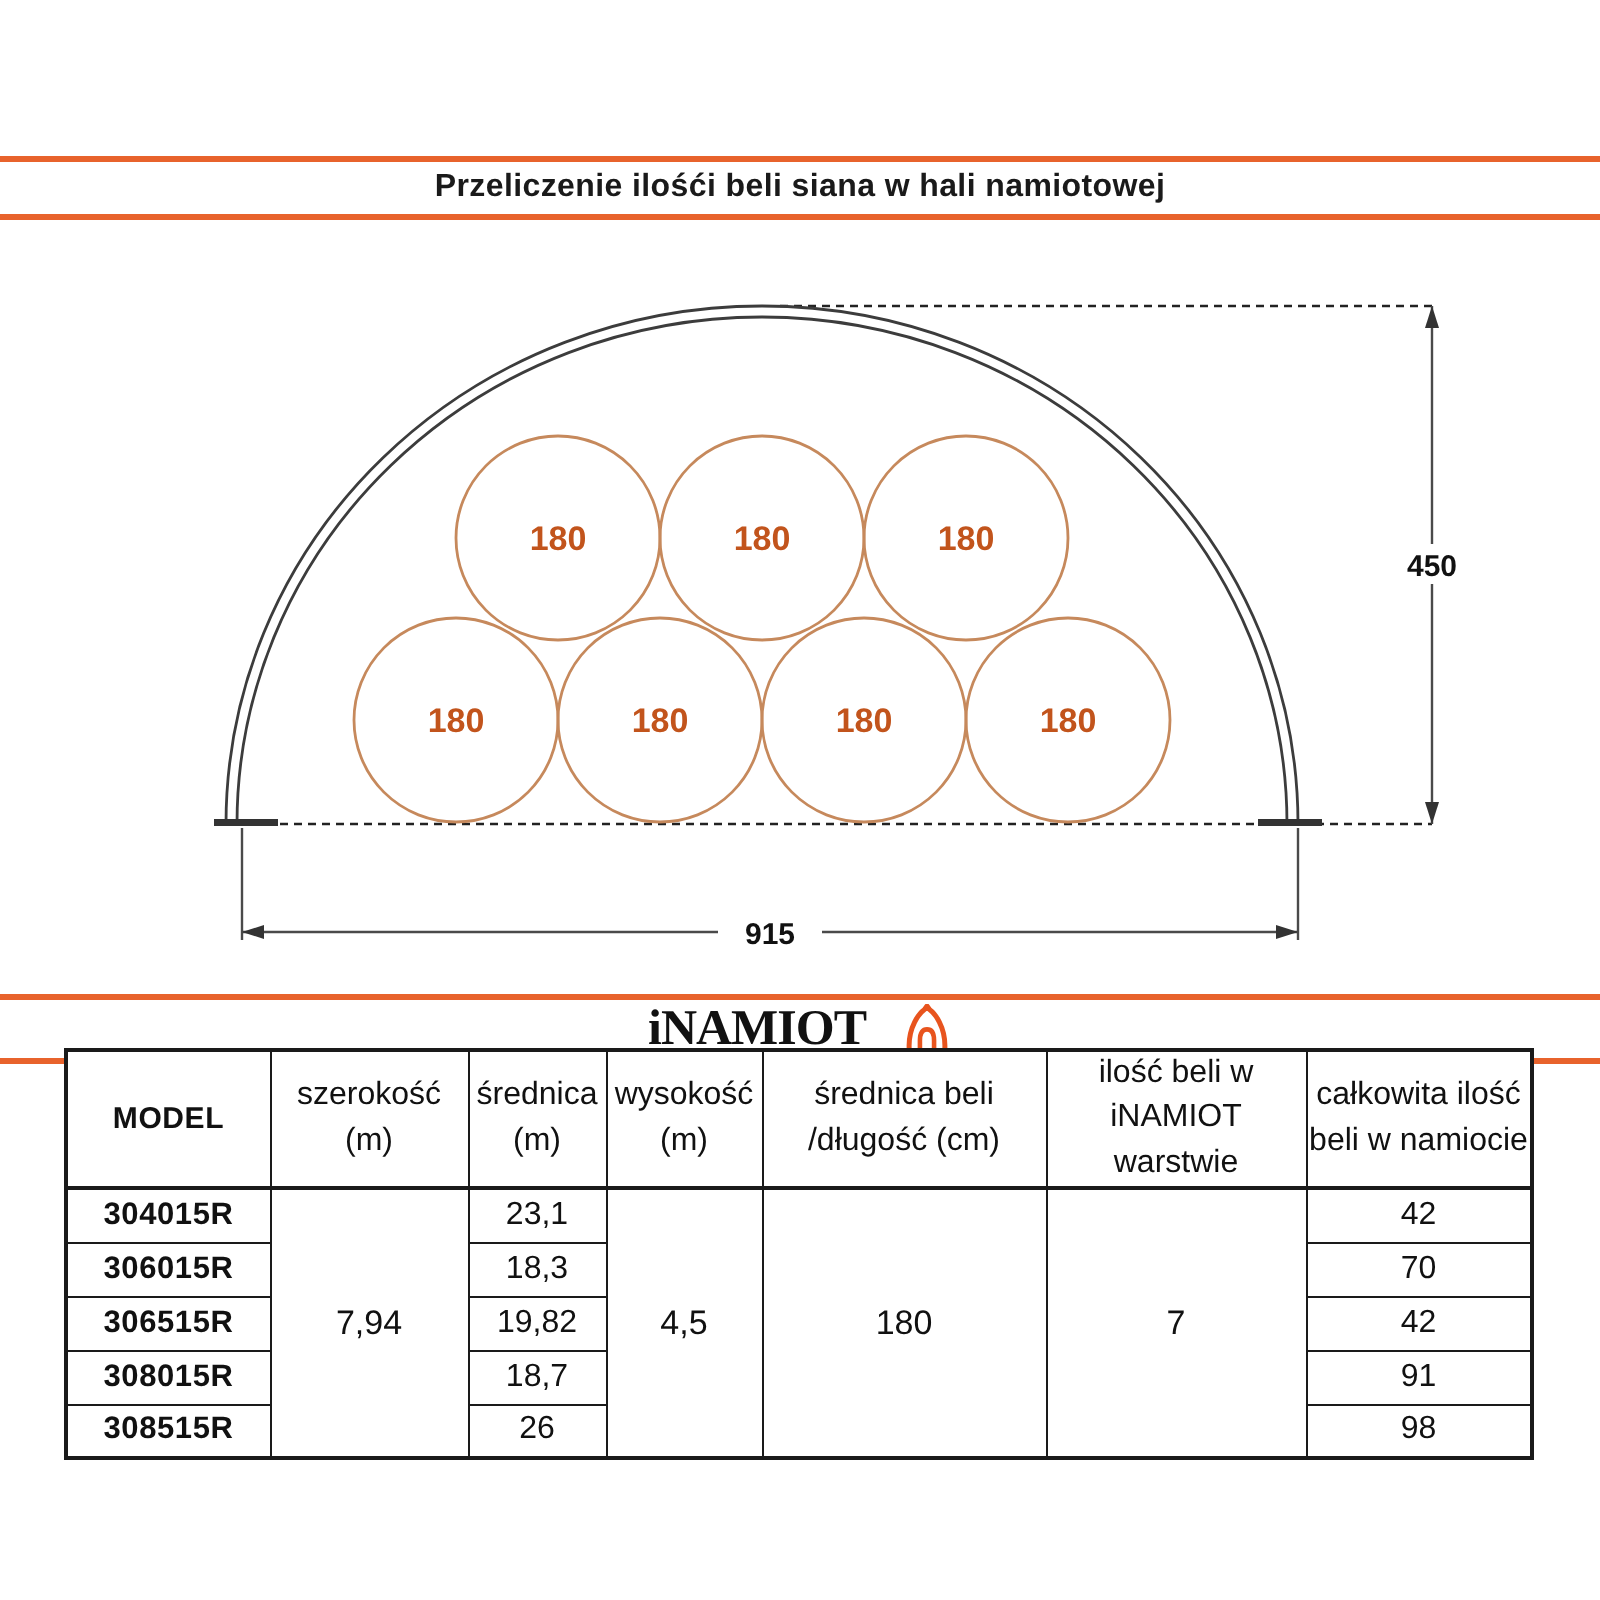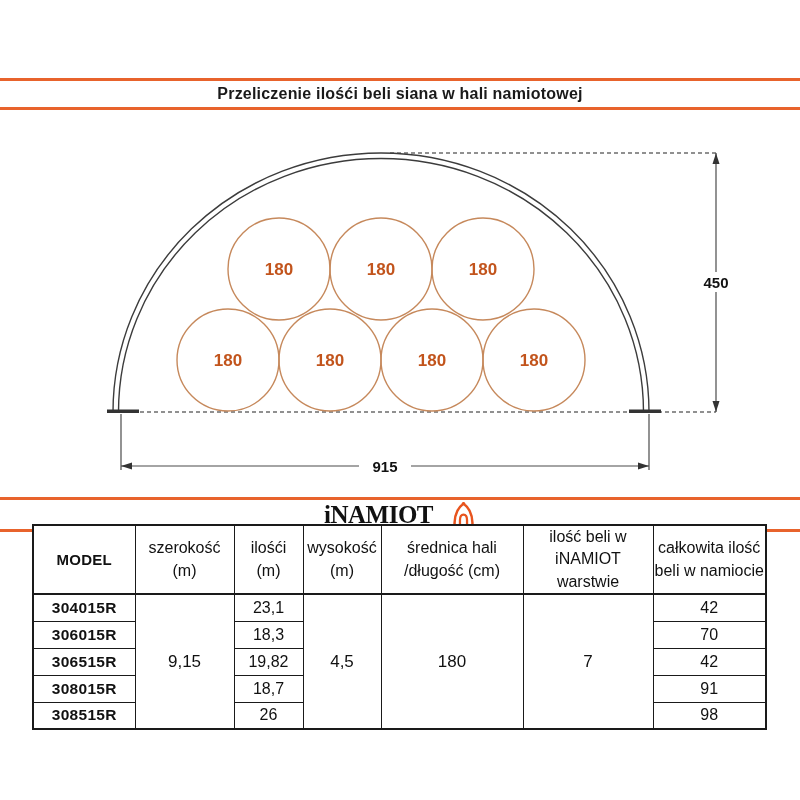--- a/index.html
+++ b/index.html
@@ -160,36 +160,36 @@
       <col style="width:78px">
         <col style="width:142px">
         <col style="width:130px">
         <col style="width:113px">
     </colgroup>
     <thead>
       <tr>
         <th class="model-h">MODEL</th>
         <th>szerokość
 (m)</th>
-        <th>ilośći
+        <th>średnica
 (m)</th>
         <th>wysokość
 (m)</th>
-        <th>średnica hali
+        <th>średnica beli
 /długość (cm)</th>
         <th>ilość beli w iNAMIOT
 warstwie</th>
         <th>całkowita ilość
 beli w namiocie</th>
       </tr>
     </thead>
     <tbody>
       <tr>
         <td class="model-cell">304015R</td>
-        <td class="big-merged" rowspan="5">9,15</td>
+        <td class="big-merged" rowspan="5">7,94</td>
         <td>23,1</td>
         <td class="big-merged" rowspan="5">4,5</td>
         <td class="big-merged" rowspan="5">180</td>
         <td class="big-merged" rowspan="5">7</td>
         <td>42</td>
       </tr>
       <tr>
         <td class="model-cell">306015R</td>
         <td>18,3</td>
         <td>70</td>

